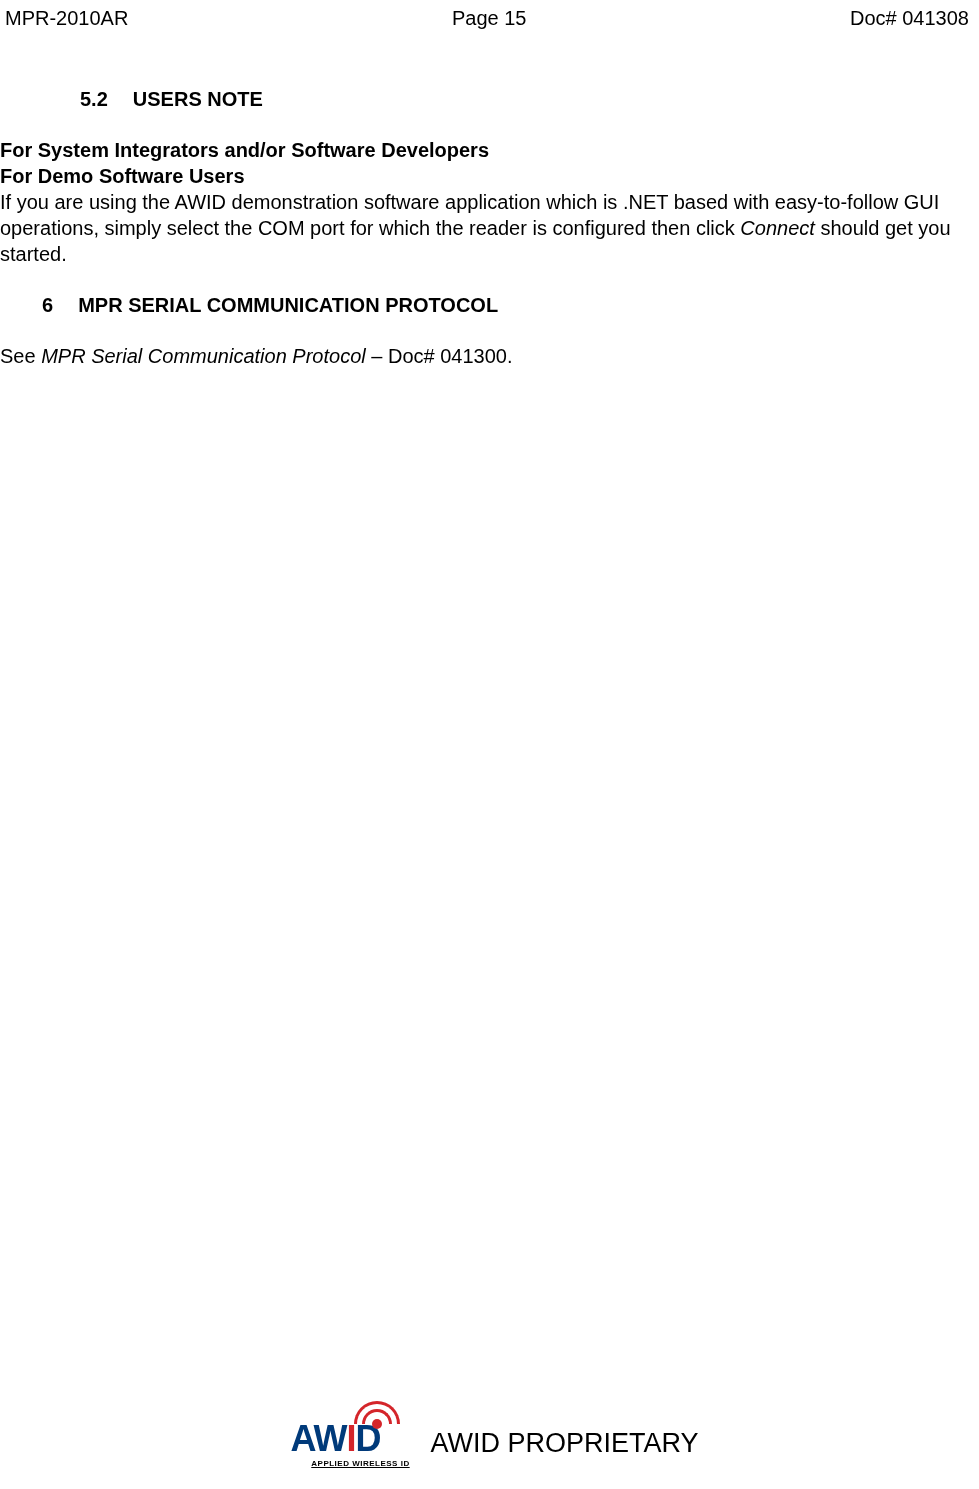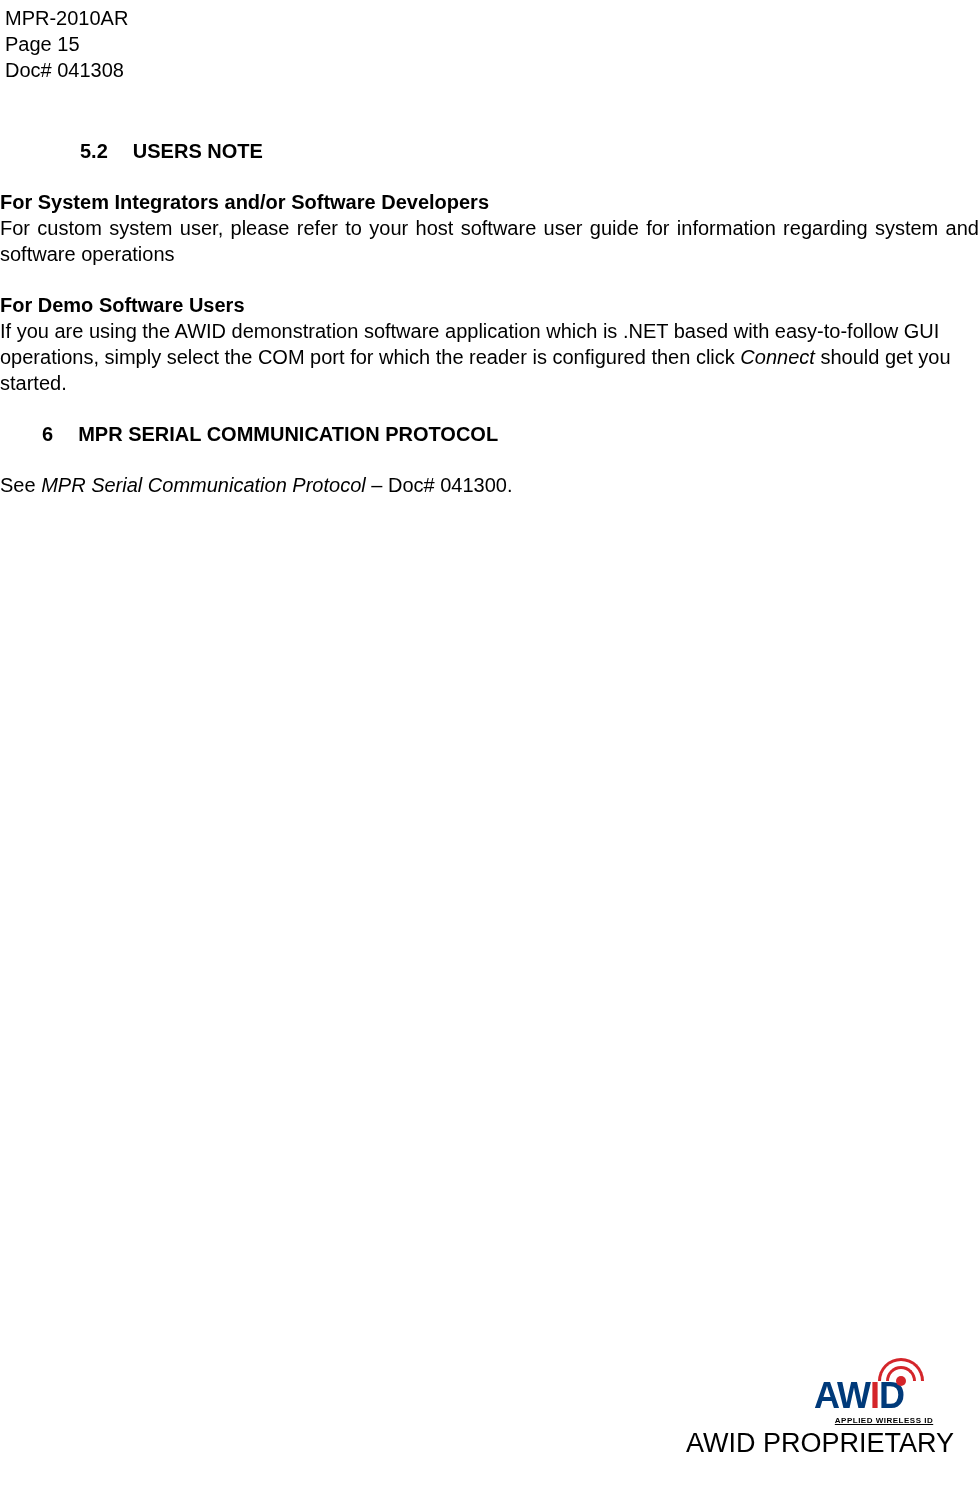--- a/index.html
+++ b/index.html
@@ -1,19 +1,18 @@
 <!DOCTYPE html>
 <html><head>
   <meta charset="utf-8">
   <style>
     * {
       margin: 0;
       padding: 0;
       box-sizing: border-box;
-      flex-direction: column;
     }
     body {
       font-family: Arial, Helvetica, sans-serif;
       font-size: 20px;
       line-height: 1.3;
       color: #000;
       background: #fff;
       width: 979px;
       height: 1489px;
       position: relative;
@@ -69,21 +68,21 @@
     }
     .italic {
       font-style: italic;
     }
     .footer {
       position: absolute;
       bottom: 20px;
       left: 0;
       right: 0;
       display: flex;
-      justify-content: space-between;
+      justify-content: center;
       align-items: flex-end;
       padding: 0 25px 0 35px;
     }
     .logo {
       display: flex;
       flex-direction: column;
       align-items: center;
     }
     .logo-text {
       font-family: Arial, sans-serif;
@@ -161,21 +160,20 @@
 </div>
 
 <div class="content">
 
   <div class="section-heading">
     <span class="num">5.2</span><span>USERS NOTE</span>
   </div>
 
   <div class="sub-heading">For System Integrators and/or Software Developers</div>
 
-  <div class="para-justify">For custom system user, please refer to your host software user guide for information regarding system and software operations</div>
 
   <div class="sub-heading">For Demo Software Users</div>
   <div class="para">
     <span>If you are using the AWID demonstration software application which is .NET based with easy-to-follow GUI operations, simply select the COM port for which the reader is configured then click </span><span class="italic">Connect</span><span> should get you started.</span>
   </div>
 
   <div class="section-heading-6">
     <span class="num">6</span><span>MPR SERIAL COMMUNICATION PROTOCOL</span>
   </div>
 

